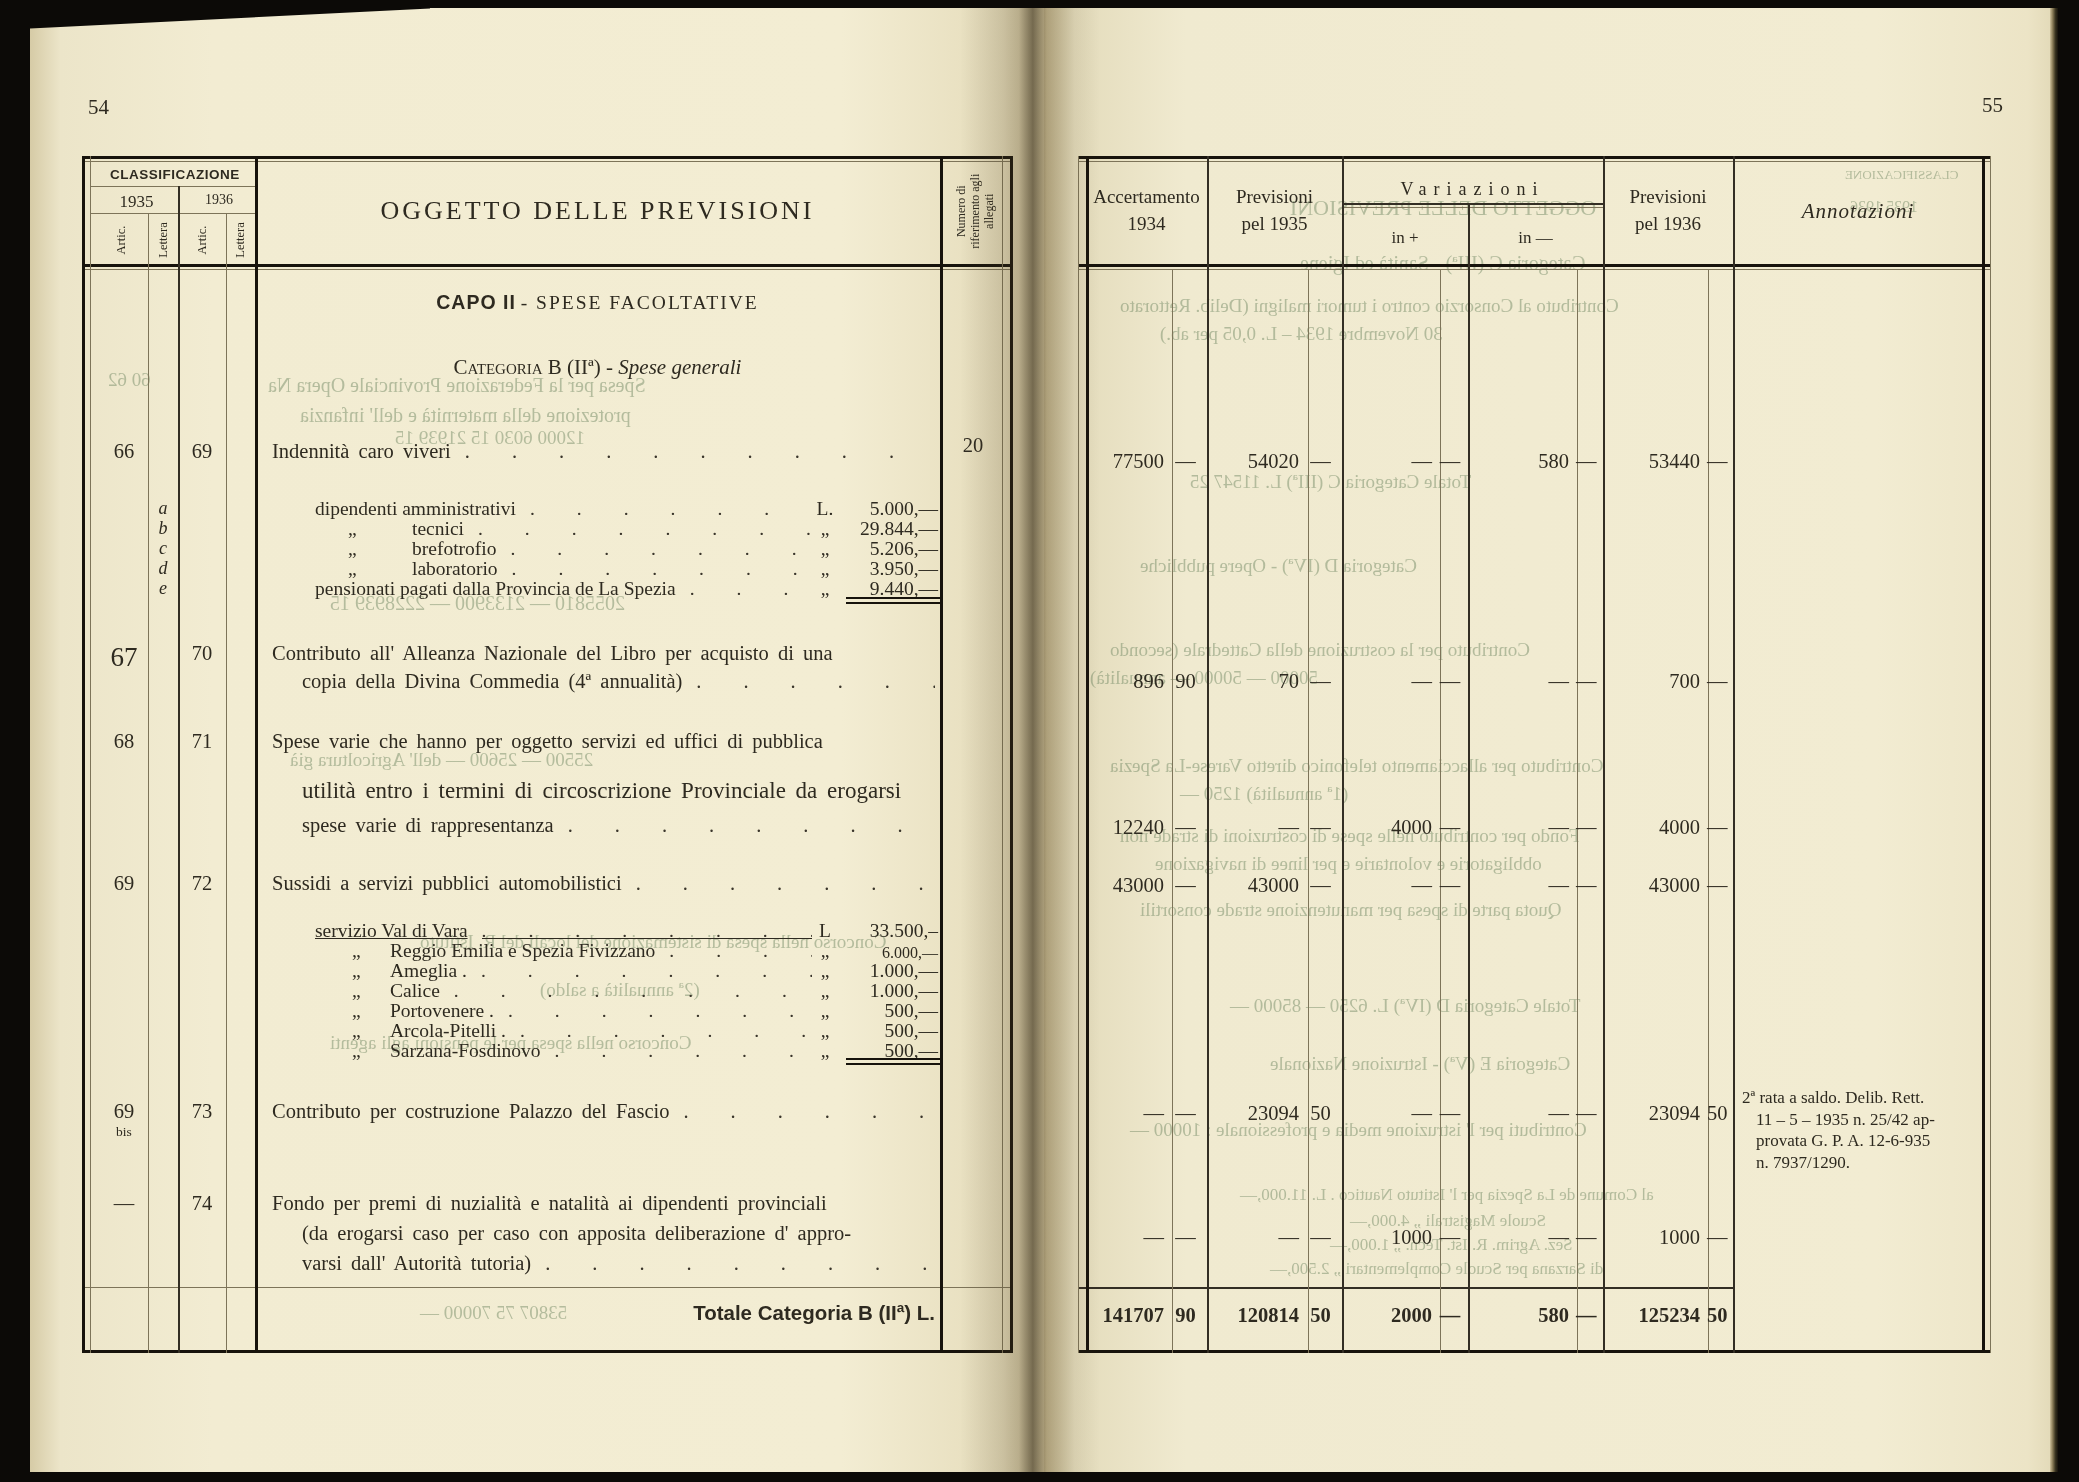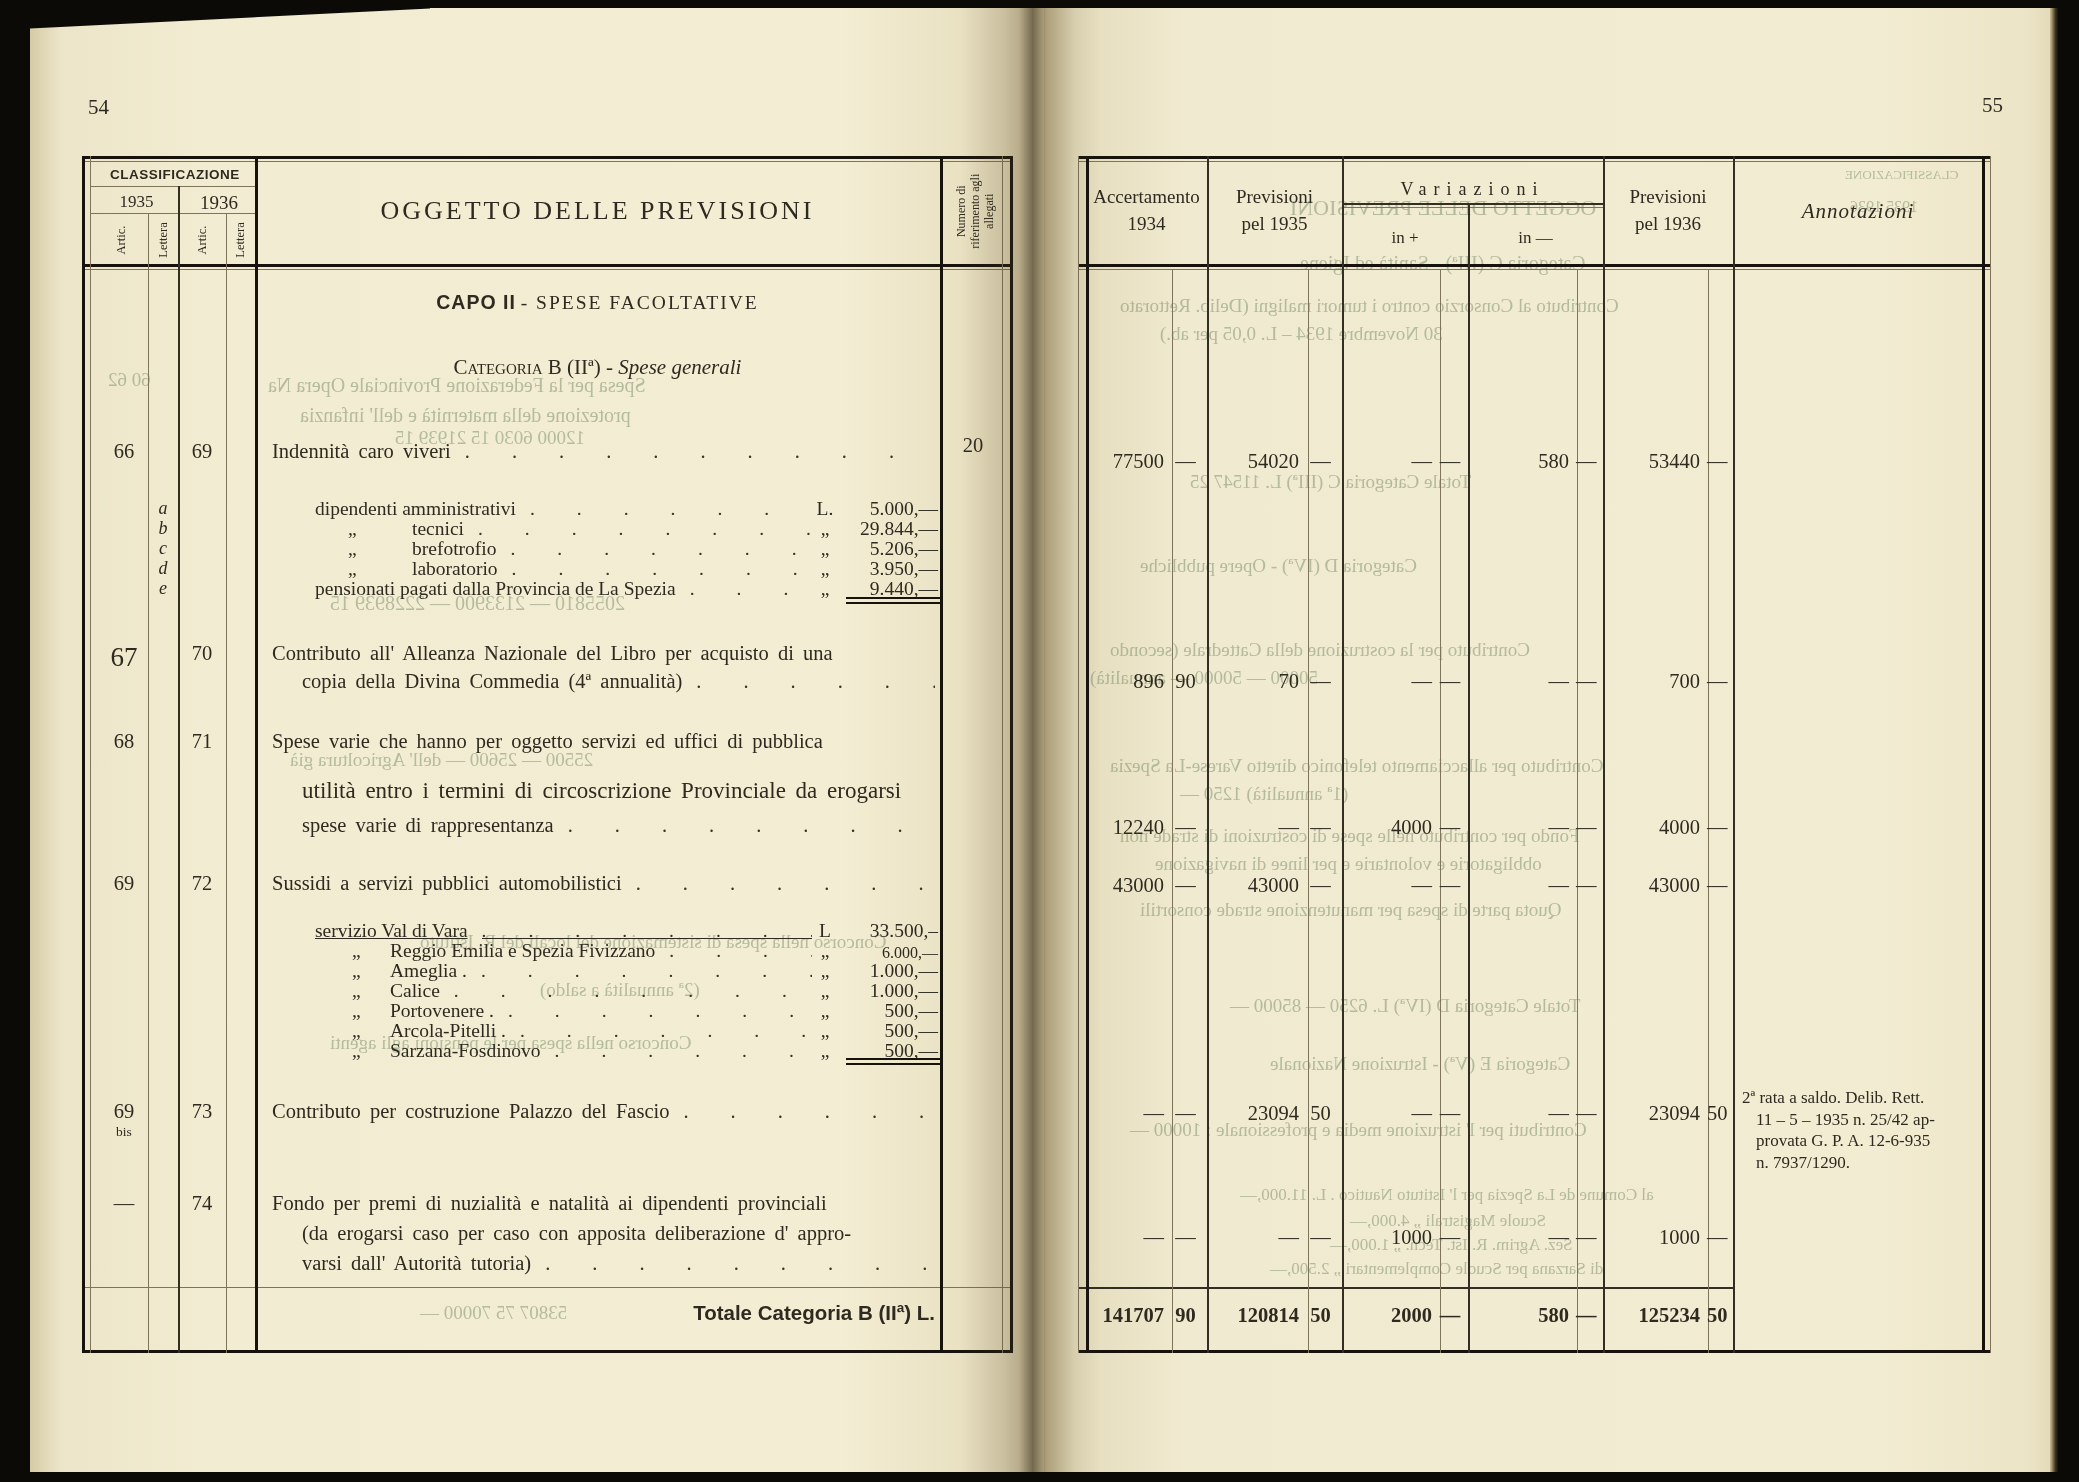--- a/index.html
+++ b/index.html
@@ -325,21 +325,21 @@
     <div class="txt ser ctr" style="left: 1576px; top: 1304px; width: 20px; font-size: 20.5px; font-weight: 600;">—</div>
     <div class="txt ser rgt" style="left: 1607px; top: 1304px; width: 93px; font-size: 20.5px; font-weight: 600;">125234</div>
     <div class="txt ser ctr" style="left: 1707px; top: 1304px; width: 19px; font-size: 20.5px; font-weight: 600;">50</div>
   </div>
 
 <div class="txt ser" style="left:88px;top:96px;font-size:21px">54</div>
 <div class="txt ser" style="left:1982px;top:94px;font-size:21px">55</div>
 
 <div class="txt sans ctr" style="left:95px;top:167px;width:160px;font-size:13.5px;font-weight:bold;letter-spacing:.5px">CLASSIFICAZIONE</div>
 <div class="txt ser ctr" style="left:95px;top:192px;width:83px;font-size:17px">1935</div>
-<div class="txt ser ctr" style="left:178px;top:192px;width:82px;font-size:19px">1936</div>
+<div class="txt ser ctr" style="left:178px;top:192px;width:82px;font-size:14px">1936</div>
 <div class="txt ser ctr rot" style="left:86px;top:233px;width:70px;font-size:12.5px">Artic.</div>
 <div class="txt ser ctr rot" style="left:128px;top:233px;width:70px;font-size:12.5px">Lettera</div>
 <div class="txt ser ctr rot" style="left:167px;top:233px;width:70px;font-size:12.5px">Artic.</div>
 <div class="txt ser ctr rot" style="left:205px;top:233px;width:70px;font-size:12.5px">Lettera</div>
 <div class="txt ser ctr" style="left:255px;top:196px;width:685px;font-size:26px;letter-spacing:3px">OGGETTO DELLE PREVISIONI</div>
 <div class="txt ser ctr rot" style="left:921px;top:190px;width:108px;font-size:12px;white-space:normal;line-height:1.18">Numero di riferimento agli allegati</div>
 
 <div class="txt ser ctr" style="left:1086px;top:186px;width:121px;font-size:19px">Accertamento</div>
 <div class="txt ser ctr" style="left:1086px;top:213px;width:121px;font-size:19px">1934</div>
 <div class="txt ser ctr" style="left:1207px;top:186px;width:135px;font-size:19px">Previsioni</div>

